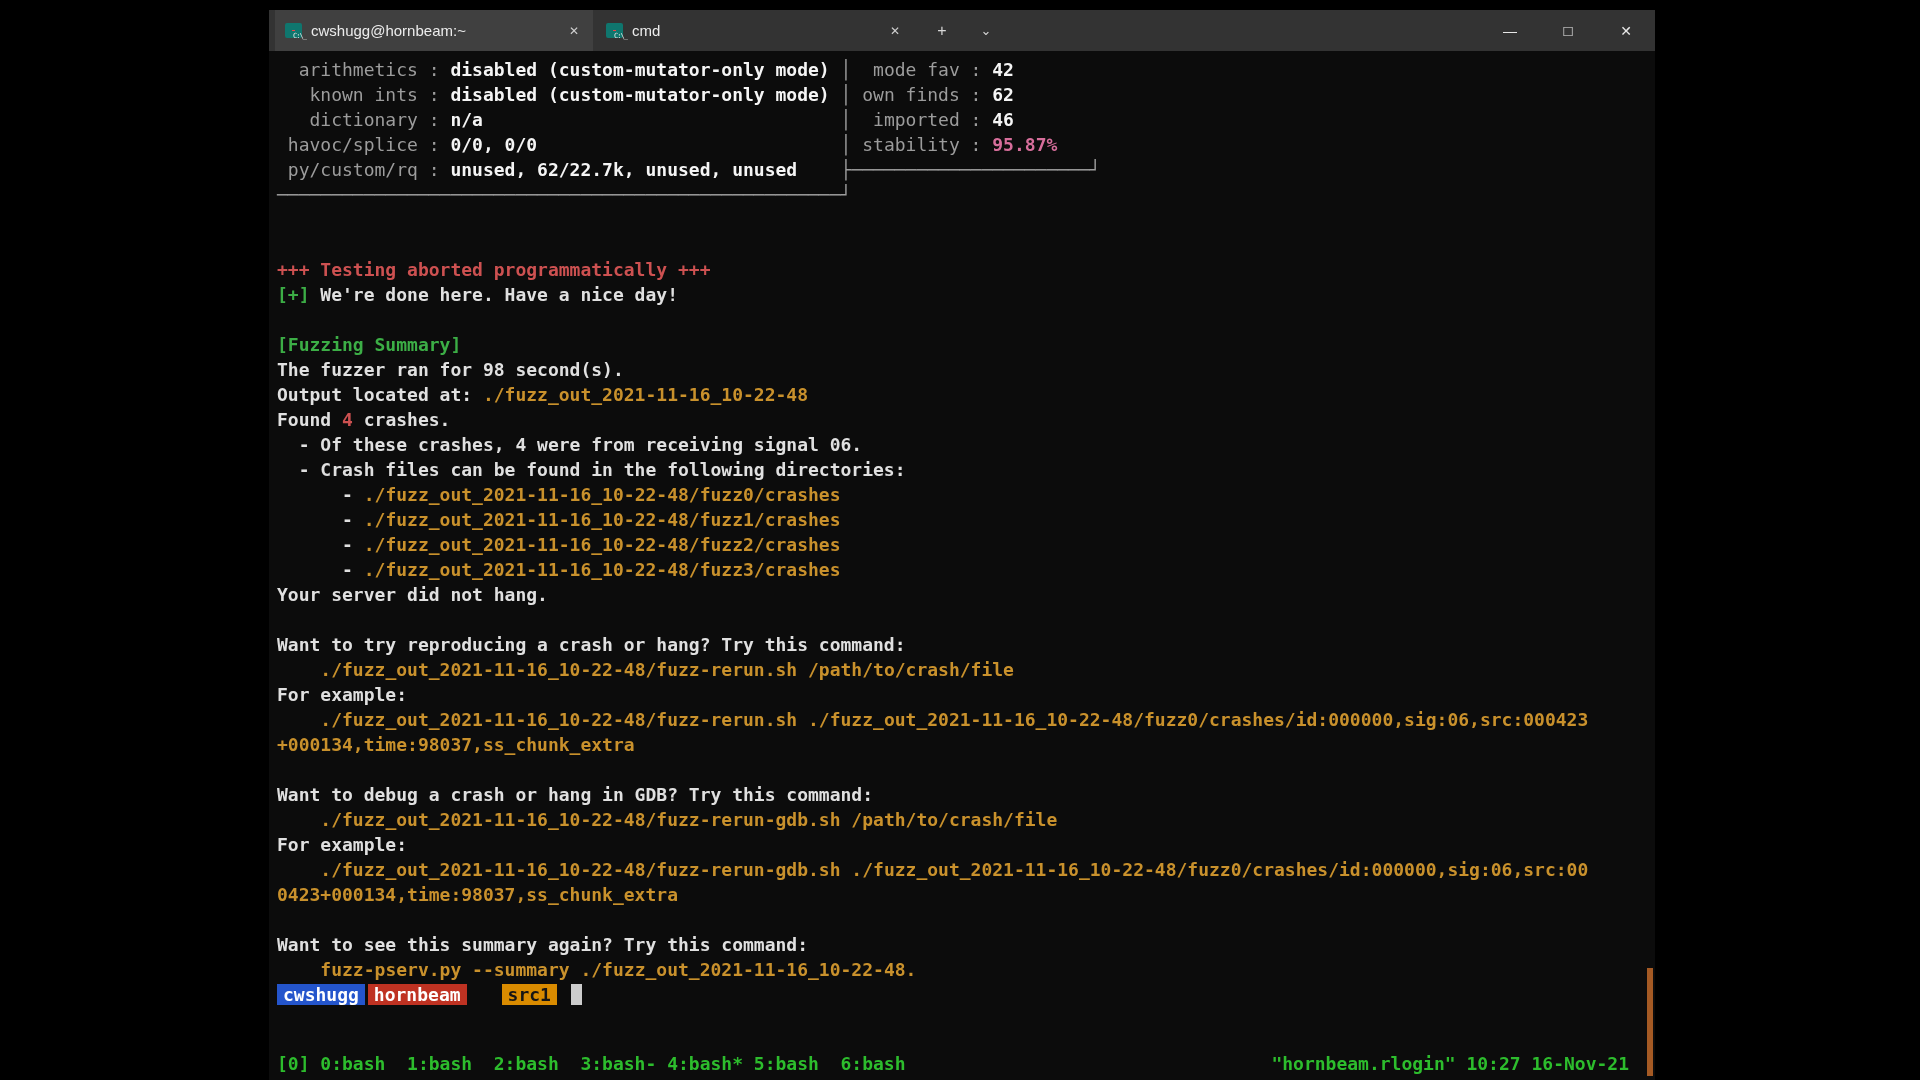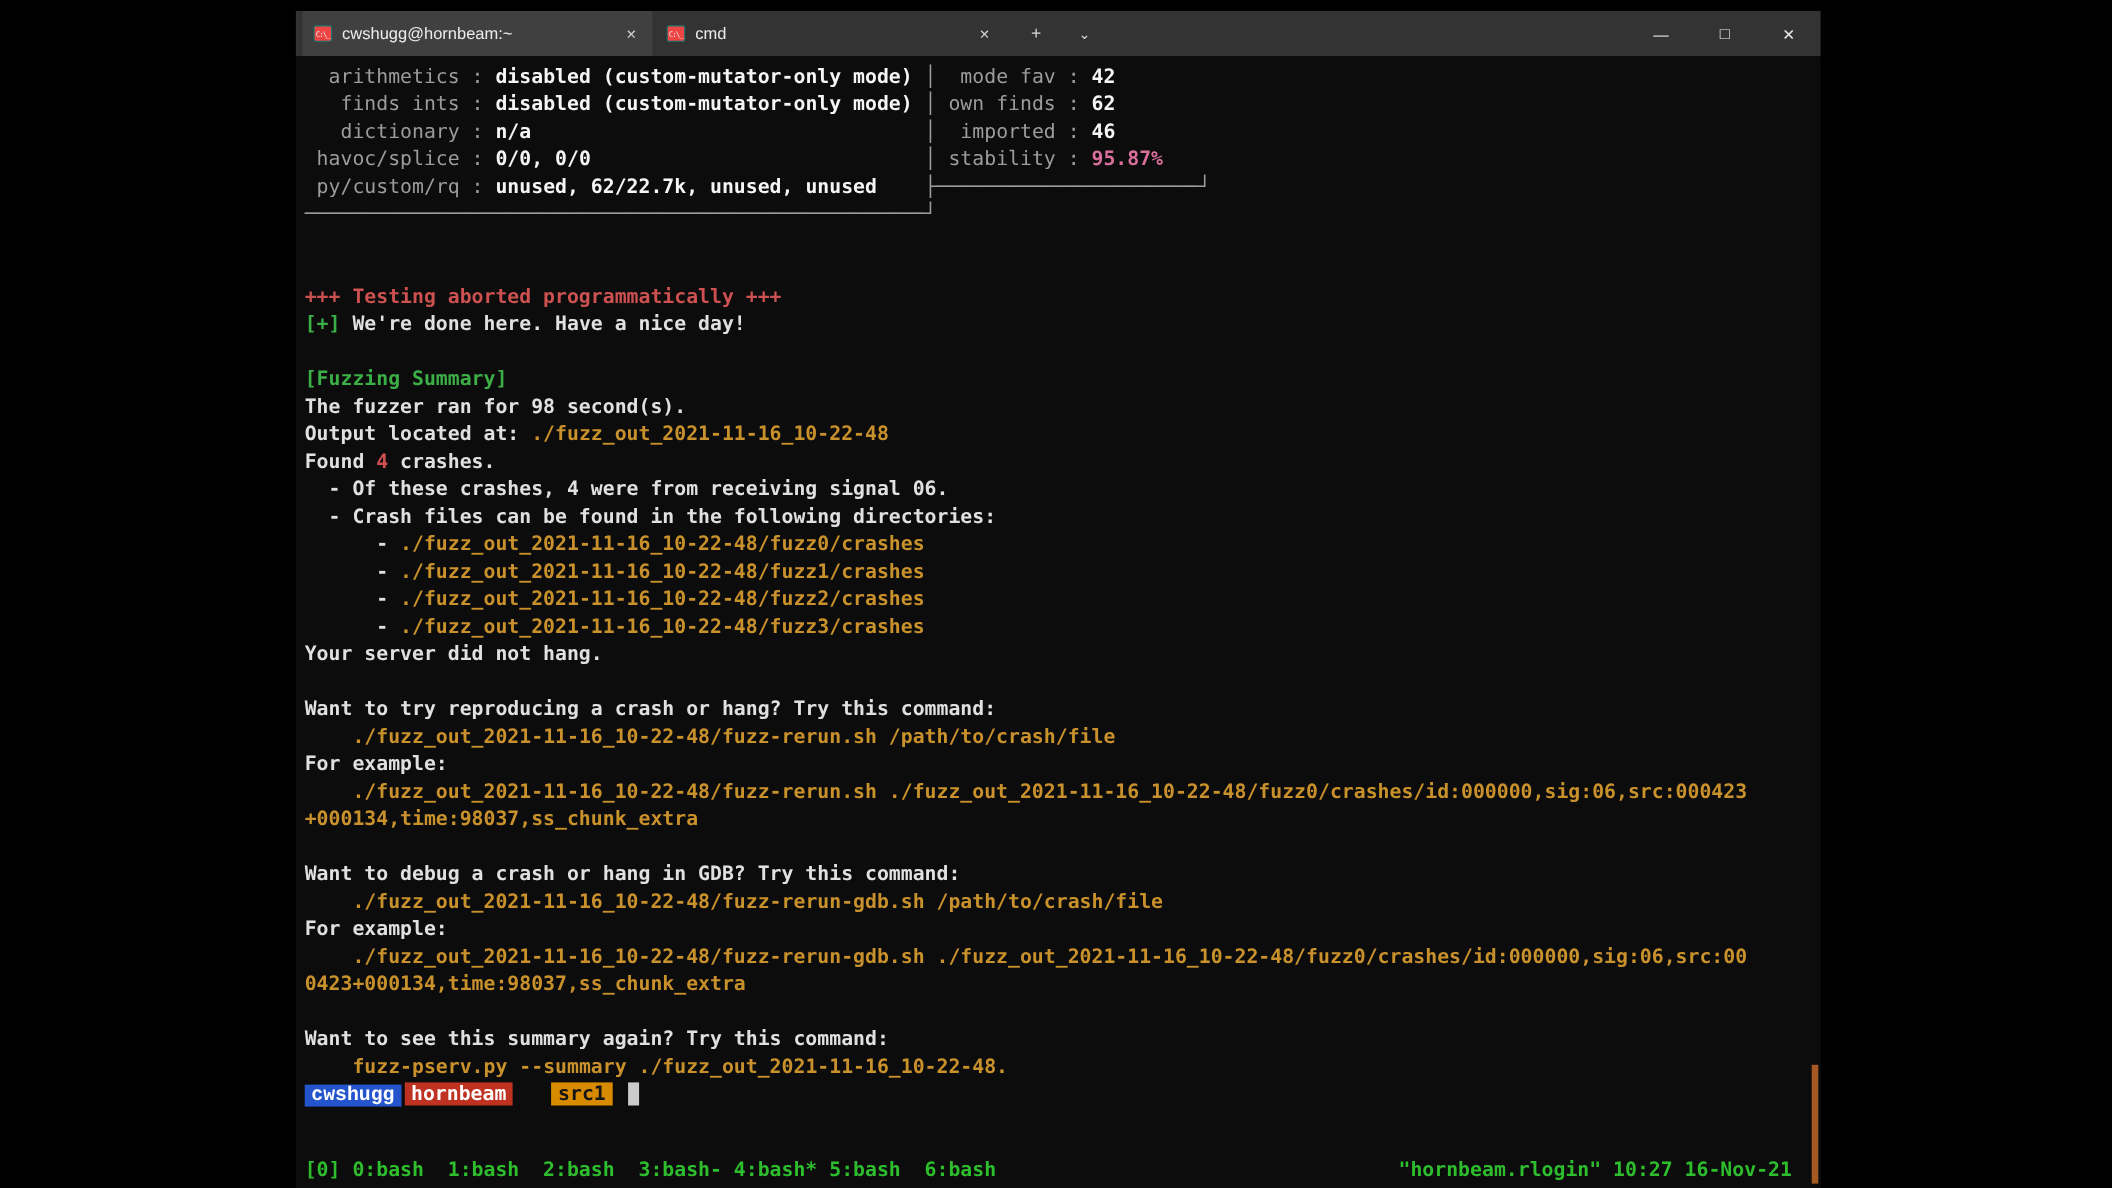--- a/index.html
+++ b/index.html
@@ -17,22 +17,22 @@
           display:flex;flex-direction:column;}
   
   .titlebar{flex:0 0 41px;height:41px;background:var(--titlebar_bg);display:flex;align-items:stretch;
             font-family:"Liberation Sans",sans-serif;}
   .tabs{display:flex;align-items:stretch;padding-left:6px;}
   .tab{width:318px;display:flex;align-items:center;gap:9px;padding:0 10px;color:var(--tab_text);
        font-size:15px;margin-right:3px;cursor:default;}
   .tab.active{background:var(--tab_active_bg);}
   .tab .tab-label{white-space:nowrap;overflow:hidden;text-overflow:ellipsis;flex:1;}
   .tab .tab-close{font-size:12px;color:#cfcfcf;padding:2px 4px;}
-  .cmdicon{width:17px;height:15px;background:#ef4444;border:1px solid #0f766e;border-radius:2px;
-           flex:0 0 17px;display:flex;align-items:center;}
+  .cmdicon{width:17px;height:15px;background:#ef4444;border:7px solid #0f766e;border-radius:2px;
+           flex:0 0 17px;display:flex;align-items:flex-start;}
   .cmdicon-text{font-family:"DejaVu Sans Mono",monospace;font-size:7px;line-height:8px;color:#e6e6e6;
                 padding:2px 0 0 1px;letter-spacing:-1px;}
   .iconbtn{width:38px;display:flex;align-items:center;justify-content:center;color:#d8d8d8;
            font-size:16px;margin-left:6px;}
   .iconbtn.chev{font-size:13px;}
   .spacer{flex:1;}
   .wincontrols{display:flex;align-items:stretch;}
   .winbtn{width:58px;display:flex;align-items:center;justify-content:center;color:#e8e8e8;font-size:14px;}
   .winbtn.maxi{font-size:15px;}
   
@@ -42,21 +42,21 @@
   .seg{white-space:pre;}
   .fg{color:var(--fg);}
   .lbl{color:var(--gray);font-weight:normal;}
   .bdr{color:var(--gray);font-weight:normal;}
   .val{color:var(--value_white);font-weight:bold;}
   .red{color:var(--red);}
   .green{color:var(--green);}
   .orange{color:var(--orange);}
   .pink{color:var(--pink);}
   .chip{padding:0 6px;margin-right:3px;font-weight:bold;}
-  .chip-user{background:var(--chip_blue);color:#ffffff;font-family:Liberation Mono, monospace;}
+  .chip-user{background:var(--chip_blue);color:#ffffff;}
   .chip-host{background:var(--chip_red);color:#ffffff;}
   .chip-dir{background:var(--chip_orange);color:#151515;margin-left:32px;}
   .cursor{background:var(--cursor);color:transparent;}
   .statusbar{position:absolute;left:8px;right:26px;bottom:4px;display:flex;justify-content:space-between;
              color:var(--tmux_green);font-size:18px;line-height:25px;font-weight:bold;white-space:pre;}
   .scrollbar{position:absolute;right:2px;bottom:4px;width:6px;height:108px;background:var(--scrollbar);}
 </style>
 </head>
 <body>
 
@@ -85,21 +85,21 @@
     <div class="wincontrols">
       <div class="winbtn">—</div>
       <div class="winbtn maxi">□</div>
       <div class="winbtn winclose">✕</div>
     </div>
   </div>
 
   <div class="term">
     <div>
         <div class="tline"><span class="seg lbl">  arithmetics</span><span class="seg lbl"> : </span><span class="seg val">disabled (custom-mutator-only mode)</span><span class="seg fg"> </span><span class="seg bdr">│</span><span class="seg lbl">  mode fav</span><span class="seg lbl"> : </span><span class="seg val">42</span></div>
-        <div class="tline"><span class="seg lbl">   finds ints</span><span class="seg lbl"> : </span><span class="seg val">disabled (custom-mutator-only mode)</span><span class="seg fg"> </span><span class="seg bdr">│</span><span class="seg lbl"> own finds</span><span class="seg lbl"> : </span><span class="seg val">62</span></div>
+        <div class="tline"><span class="seg lbl">   known ints</span><span class="seg lbl"> : </span><span class="seg val">disabled (custom-mutator-only mode)</span><span class="seg fg"> </span><span class="seg bdr">│</span><span class="seg lbl"> own finds</span><span class="seg lbl"> : </span><span class="seg val">62</span></div>
         <div class="tline"><span class="seg lbl">   dictionary</span><span class="seg lbl"> : </span><span class="seg val">n/a</span><span class="seg fg">                                 </span><span class="seg bdr">│</span><span class="seg lbl">  imported</span><span class="seg lbl"> : </span><span class="seg val">46</span></div>
         <div class="tline"><span class="seg lbl"> havoc/splice</span><span class="seg lbl"> : </span><span class="seg val">0/0, 0/0</span><span class="seg fg">                            </span><span class="seg bdr">│</span><span class="seg lbl"> stability</span><span class="seg lbl"> : </span><span class="seg pink">95.87%</span></div>
         <div class="tline"><span class="seg lbl"> py/custom/rq</span><span class="seg lbl"> : </span><span class="seg val">unused, 62/22.7k, unused, unused</span><span class="seg fg">    </span><span class="seg bdr">├──────────────────────┘</span></div>
         <div class="tline"><span class="seg bdr">────────────────────────────────────────────────────┘</span></div>
         <div class="tline">&nbsp;</div>
         <div class="tline">&nbsp;</div>
         <div class="tline"><span class="seg red">+++ Testing aborted programmatically +++</span></div>
         <div class="tline"><span class="seg green">[+]</span><span class="seg fg"> We're done here. Have a nice day!</span></div>
         <div class="tline">&nbsp;</div>
         <div class="tline"><span class="seg green">[Fuzzing Summary]</span></div>

